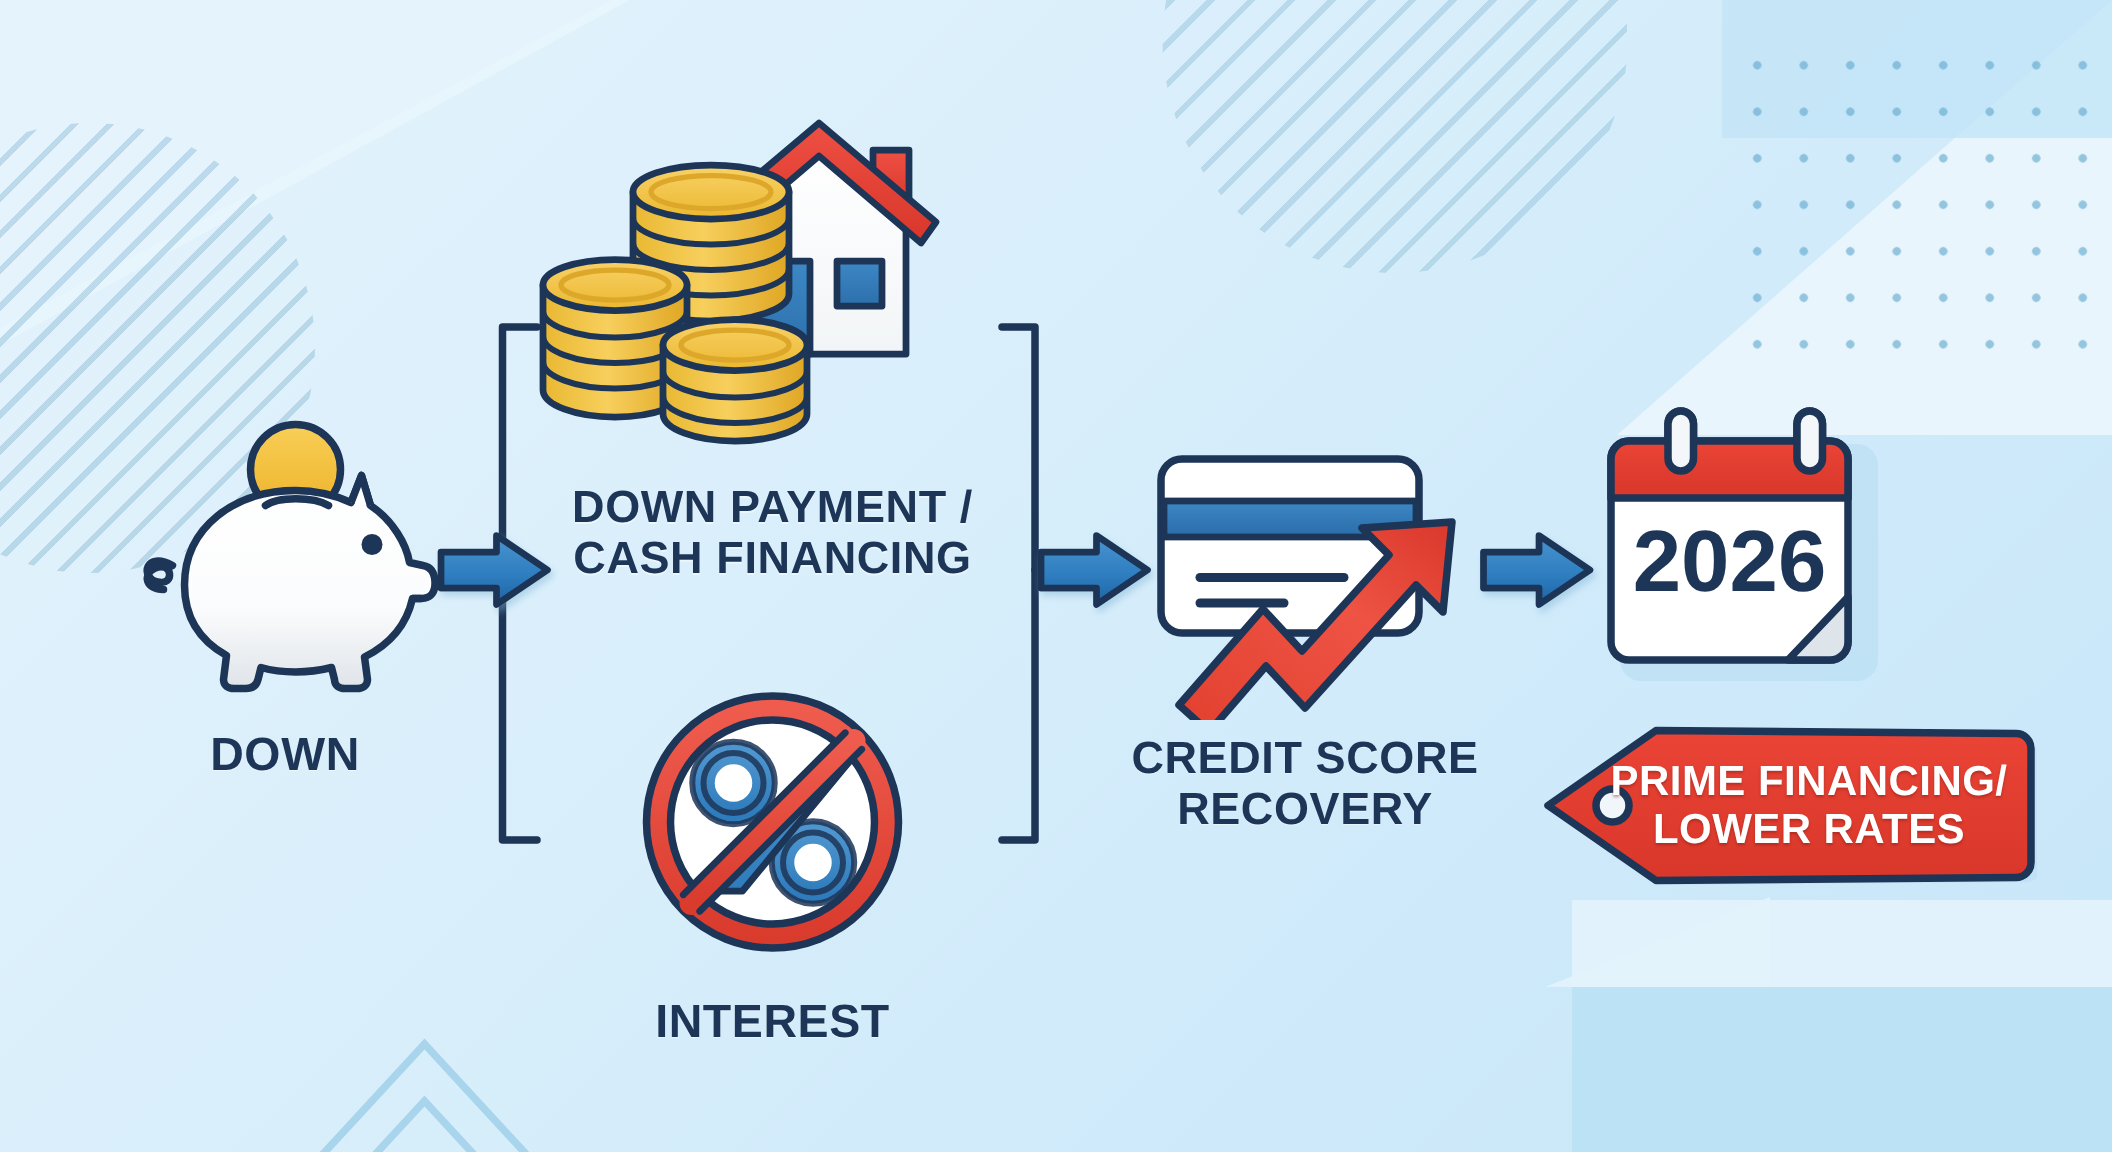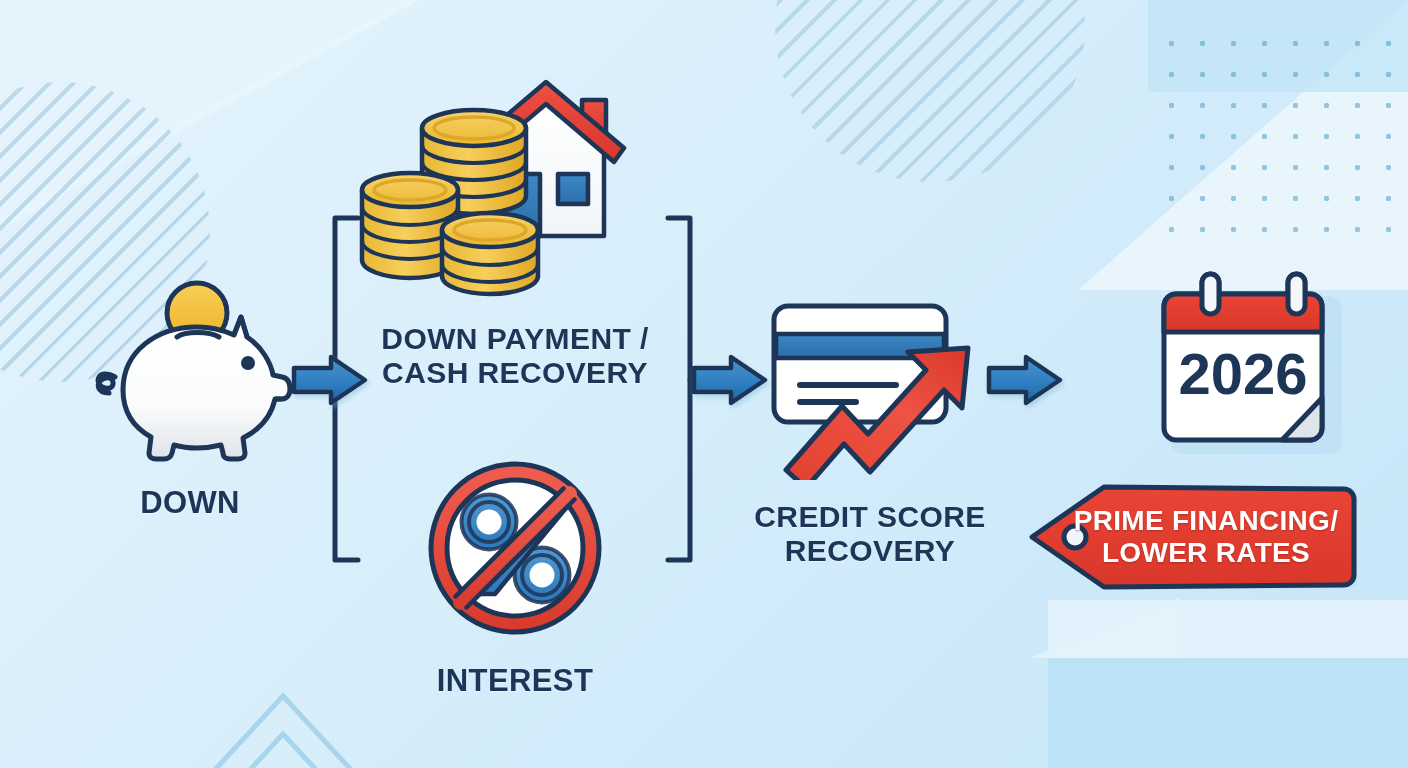--- a/index.html
+++ b/index.html
@@ -83,25 +83,25 @@
   #node-down .cap{font-size:30px;margin-top:14px;}
 
   
   #node-interest{left:385px;top:455px;width:260px;}
   #node-interest .art{height:185px;display:flex;align-items:center;justify-content:center;}
   #node-interest .cap{font-size:31px;margin-top:24px;}
 
   
   #node-credit{left:735px;top:290px;width:270px;}
   #node-credit .art{height:190px;display:flex;align-items:flex-start;justify-content:center;}
-  #node-credit .cap{font-size:30px;margin-top:20px;}
+  #node-credit .cap{font-size:30px;margin-top:9px;}
 
   
   #node-calendar{left:1060px;top:270px;width:300px;}
-  #node-calendar .art{height:200px;display:flex;align-items:flex-start;justify-content:flex-end;}
+  #node-calendar .art{height:200px;display:flex;align-items:flex-start;justify-content:flex-start;}
 
   
   #node-tag{left:1028px;top:483px;width:330px;height:108px;}
   .tag-text{
     position:absolute;inset:0;display:flex;flex-direction:column;align-items:center;
     justify-content:center;color:#ffffff;font-weight:bold;font-size:28px;line-height:1.14;
     letter-spacing:.3px;padding-left:26px;box-sizing:border-box;text-align:center;
     text-shadow:0 1px 2px rgba(120,25,18,.45);
   }
 
@@ -291,21 +291,21 @@
             <path d="M92 169 C92 179 114 187 140 187 C166 187 188 179 188 169"></path>
             <path d="M92 186 C92 196 114 204 140 204 C166 204 188 196 188 186"></path>
           </g>
           <ellipse cx="140" cy="152" rx="48" ry="17" fill="url(#coinFace)" stroke="#1d3557" stroke-width="4.5"></ellipse>
           <ellipse cx="140" cy="152" rx="36" ry="10" fill="none" stroke="#dda82a" stroke-width="3.5"></ellipse>
         </g>
       </svg>
     </div>
     <div class="cap">
       <div>DOWN PAYMENT /</div>
-      <div>CASH RECOVERY</div>
+      <div>CASH FINANCING</div>
     </div>
   </div>
 
   <div class="node" id="node-interest">
     <div class="art">
       <svg width="180" height="180" viewBox="0 0 180 180">
         <defs>
           <linearGradient id="banG" x1="0" y1="0" x2="0" y2="1">
             <stop offset="0%" stop-color="#ef5c4e"></stop>
             <stop offset="100%" stop-color="#d93b2d"></stop>

